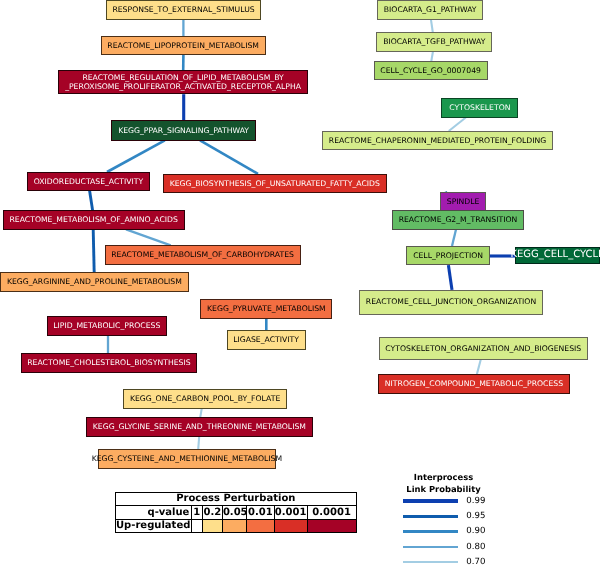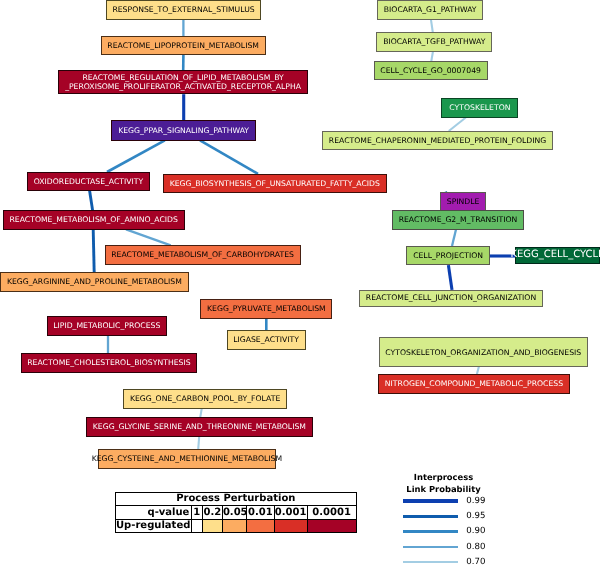--- a/index.html
+++ b/index.html
@@ -46,21 +46,21 @@
     <line x1="456.0" y1="229.6" x2="452.0" y2="246.1" stroke="#62a5d2" stroke-width="2.3" stroke-linecap="butt"></line>
     <line x1="489.1" y1="256.0" x2="515.2" y2="256.0" stroke="#0c3fb0" stroke-width="3.1" stroke-linecap="butt"></line>
     <line x1="448.4" y1="265.1" x2="452.0" y2="289.9" stroke="#0c3fb0" stroke-width="3.1" stroke-linecap="butt"></line>
     <line x1="481.5" y1="356.8" x2="476.8" y2="374.6" stroke="#a3cde3" stroke-width="2.1" stroke-linecap="butt"></line>
   </svg>
   <div id="node-layer">
     <div class="node" style="left:105.7px;top:-0.3px;width:155.7px;height:20.6px;background:#fedf8b;border-color:#4e4723;color:#000000;font-size:7.7px;"><span>RESPONSE_TO_EXTERNAL_STIMULUS</span></div>
     <div class="node" style="left:100.6px;top:35.8px;width:165.1px;height:19.7px;background:#fcac61;border-color:#4b2f17;color:#000000;font-size:7.7px;"><span>REACTOME_LIPOPROTEIN_METABOLISM</span></div>
     <div class="node" style="left:58.4px;top:70.1px;width:249.4px;height:24.2px;background:#a50226;border-color:#2a0108;color:#ffffff;font-size:7.7px;"><span>REACTOME_REGULATION_OF_LIPID_METABOLISM_BY
 _PEROXISOME_PROLIFERATOR_ACTIVATED_RECEPTOR_ALPHA</span></div>
-    <div class="node" style="left:111.4px;top:120.0px;width:144.4px;height:20.6px;background:#4c1d95;border-color:#2a0108;color:#ffffff;font-size:7.7px;"><span>KEGG_PPAR_SIGNALING_PATHWAY</span></div>
+    <div class="node" style="left:111.4px;top:120.0px;width:144.4px;height:20.6px;background:#14532d;border-color:#2a0108;color:#ffffff;font-size:7.7px;"><span>KEGG_PPAR_SIGNALING_PATHWAY</span></div>
     <div class="node" style="left:27.0px;top:171.5px;width:123.0px;height:19.7px;background:#a50226;border-color:#2a0108;color:#ffffff;font-size:7.7px;"><span>OXIDOREDUCTASE_ACTIVITY</span></div>
     <div class="node" style="left:162.9px;top:173.5px;width:223.7px;height:19.7px;background:#d92f26;border-color:#3b0f09;color:#ffffff;font-size:7.7px;"><span>KEGG_BIOSYNTHESIS_OF_UNSATURATED_FATTY_ACIDS</span></div>
     <div class="node" style="left:2.8px;top:210.1px;width:181.9px;height:19.7px;background:#a50226;border-color:#2a0108;color:#ffffff;font-size:7.7px;"><span>REACTOME_METABOLISM_OF_AMINO_ACIDS</span></div>
     <div class="node" style="left:104.5px;top:245.0px;width:196.2px;height:19.7px;background:#f36e41;border-color:#462013;color:#000000;font-size:7.7px;"><span>REACTOME_METABOLISM_OF_CARBOHYDRATES</span></div>
     <div class="node" style="left:0.2px;top:272.4px;width:188.4px;height:19.7px;background:#fcac61;border-color:#4b2f17;color:#000000;font-size:7.7px;"><span>KEGG_ARGININE_AND_PROLINE_METABOLISM</span></div>
     <div class="node" style="left:200.3px;top:299.0px;width:132.2px;height:19.7px;background:#f36e41;border-color:#462013;color:#000000;font-size:7.7px;"><span>KEGG_PYRUVATE_METABOLISM</span></div>
     <div class="node" style="left:226.5px;top:330.4px;width:79.2px;height:19.7px;background:#fedf8b;border-color:#4e4723;color:#000000;font-size:7.7px;"><span>LIGASE_ACTIVITY</span></div>
     <div class="node" style="left:46.5px;top:316.4px;width:120.5px;height:19.7px;background:#a50226;border-color:#2a0108;color:#ffffff;font-size:7.7px;"><span>LIPID_METABOLIC_PROCESS</span></div>
     <div class="node" style="left:20.5px;top:353.2px;width:176.8px;height:19.7px;background:#a50226;border-color:#2a0108;color:#ffffff;font-size:7.7px;"><span>REACTOME_CHOLESTEROL_BIOSYNTHESIS</span></div>
     <div class="node" style="left:123.2px;top:389.0px;width:163.8px;height:19.7px;background:#fedf8b;border-color:#4e4723;color:#000000;font-size:7.7px;"><span>KEGG_ONE_CARBON_POOL_BY_FOLATE</span></div>
@@ -68,22 +68,22 @@
     <div class="node" style="left:97.9px;top:448.9px;width:178px;height:19.7px;background:#fcac61;border-color:#4b2f17;color:#000000;font-size:7.7px;"><span>KEGG_CYSTEINE_AND_METHIONINE_METABOLISM</span></div>
     <div class="node" style="left:377.1px;top:-0.5px;width:106.2px;height:20.6px;background:#d5ec8b;border-color:#666659;color:#000000;font-size:7.7px;"><span>BIOCARTA_G1_PATHWAY</span></div>
     <div class="node" style="left:376.4px;top:31.9px;width:115.7px;height:19.7px;background:#d5ec8b;border-color:#666659;color:#000000;font-size:7.7px;"><span>BIOCARTA_TGFB_PATHWAY</span></div>
     <div class="node" style="left:373.6px;top:60.7px;width:114.1px;height:19.7px;background:#a7d868;border-color:#5a5a50;color:#000000;font-size:7.7px;"><span>CELL_CYCLE_GO_0007049</span></div>
     <div class="node" style="left:441.4px;top:98.2px;width:77px;height:19.7px;background:#1a974d;border-color:#0b4424;color:#ffffff;font-size:7.7px;"><span>CYTOSKELETON</span></div>
     <div class="node" style="left:322.1px;top:130.7px;width:230.9px;height:19.7px;background:#d5ec8b;border-color:#666659;color:#000000;font-size:7.7px;"><span>REACTOME_CHAPERONIN_MEDIATED_PROTEIN_FOLDING</span></div>
     <div class="node" style="left:440px;top:172.1px;width:46.1px;height:19.7px;background:#a21caf;border-color:#5a5a50;color:#000000;font-size:7.7px;margin-top:20px;"><span>SPINDLE</span></div>
     <div class="node" style="left:391.9px;top:210.2px;width:132.1px;height:19.7px;background:#62bc64;border-color:#4d4d47;color:#000000;font-size:7.7px;"><span>REACTOME_G2_M_TRANSITION</span></div>
     <div class="node" style="left:406.4px;top:245.8px;width:83.4px;height:19.7px;background:#a7d868;border-color:#5a5a50;color:#000000;font-size:7.7px;"><span>CELL_PROJECTION</span></div>
     <div class="node" style="left:514.5px;top:246.8px;width:85.8px;height:17px;background:#006837;border-color:#00291a;color:#ffffff;font-size:10px;"><span>KEGG_CELL_CYCLE</span></div>
-    <div class="node" style="left:359.1px;top:289.5px;width:183.8px;height:17px;background:#d5ec8b;border-color:#666659;color:#000000;font-size:7.7px;justify-content:center;"><span>REACTOME_CELL_JUNCTION_ORGANIZATION</span></div>
-    <div class="node" style="left:378.6px;top:337.4px;width:209.4px;height:30px;background:#d5ec8b;border-color:#666659;color:#000000;font-size:7.7px;"><span>CYTOSKELETON_ORGANIZATION_AND_BIOGENESIS</span></div>
+    <div class="node" style="left:359.1px;top:289.5px;width:183.8px;height:25px;background:#d5ec8b;border-color:#666659;color:#000000;font-size:7.7px;justify-content:center;"><span>REACTOME_CELL_JUNCTION_ORGANIZATION</span></div>
+    <div class="node" style="left:378.6px;top:337.4px;width:209.4px;height:23px;background:#d5ec8b;border-color:#666659;color:#000000;font-size:7.7px;"><span>CYTOSKELETON_ORGANIZATION_AND_BIOGENESIS</span></div>
     <div class="node" style="left:378.1px;top:374.2px;width:191.7px;height:19.7px;background:#d92f26;border-color:#3b0f09;color:#ffffff;font-size:7.7px;"><span>NITROGEN_COMPOUND_METABOLIC_PROCESS</span></div>
   </div>
   <table id="legend-table" style="left:115px;top:492.3px;width:240.6px;">
     <colgroup>
         <col style="width:75.9px">
         <col style="width:10.8px">
         <col style="width:20.2px">
         <col style="width:24.1px">
         <col style="width:27.6px">
         <col style="width:33.2px">

